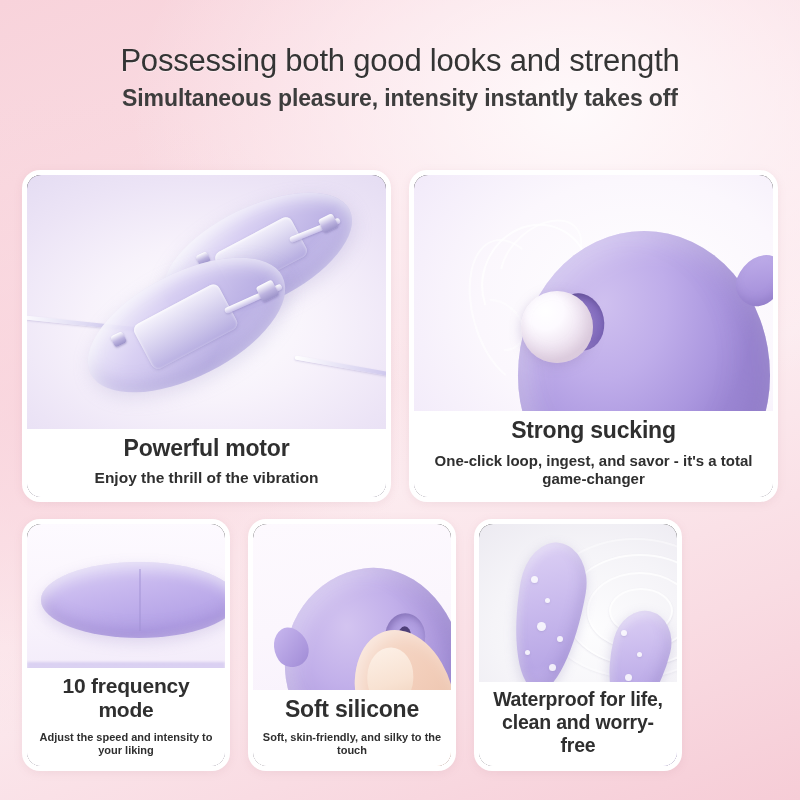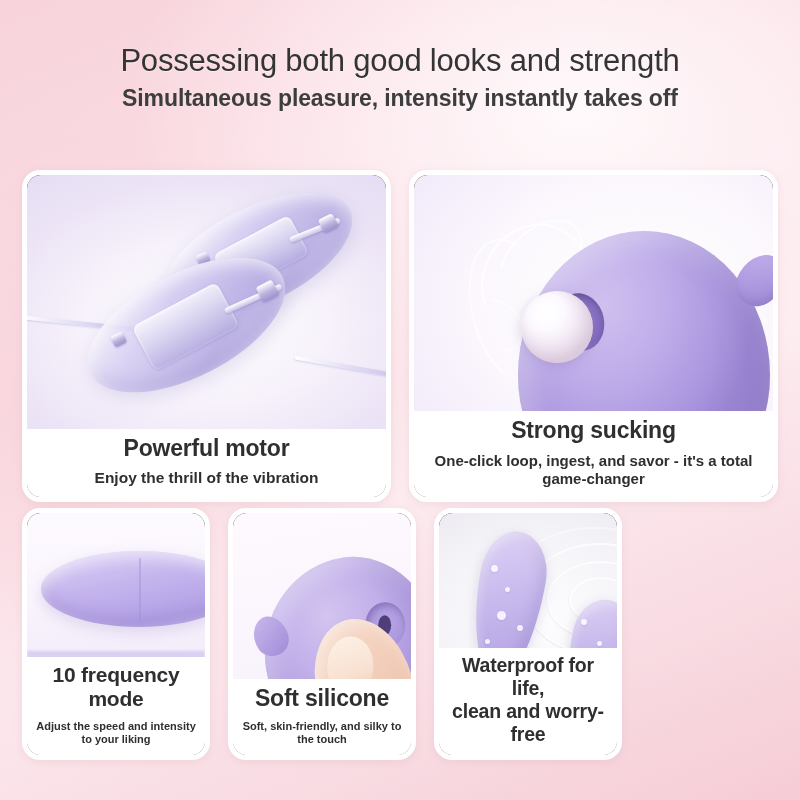--- a/index.html
+++ b/index.html
@@ -51,22 +51,22 @@
   
   .grid-top {
     position: absolute;
     top: 170px; left: 22px;
     width: 756px; height: 332px;
     display: flex;
     gap: 18px;
   }
   .grid-bottom {
     position: absolute;
-    top: 508px; left: 22px;
-    width: 600px; height: 252px;
+    top: 519px; left: 22px;
+    width: 660px; height: 252px;
     display: flex;
     gap: 18px;
   }
 
   .card {
     position: relative;
     flex: 1 1 0;
     border-radius: 18px;
     background: #ffffff;
     padding: 5px;

